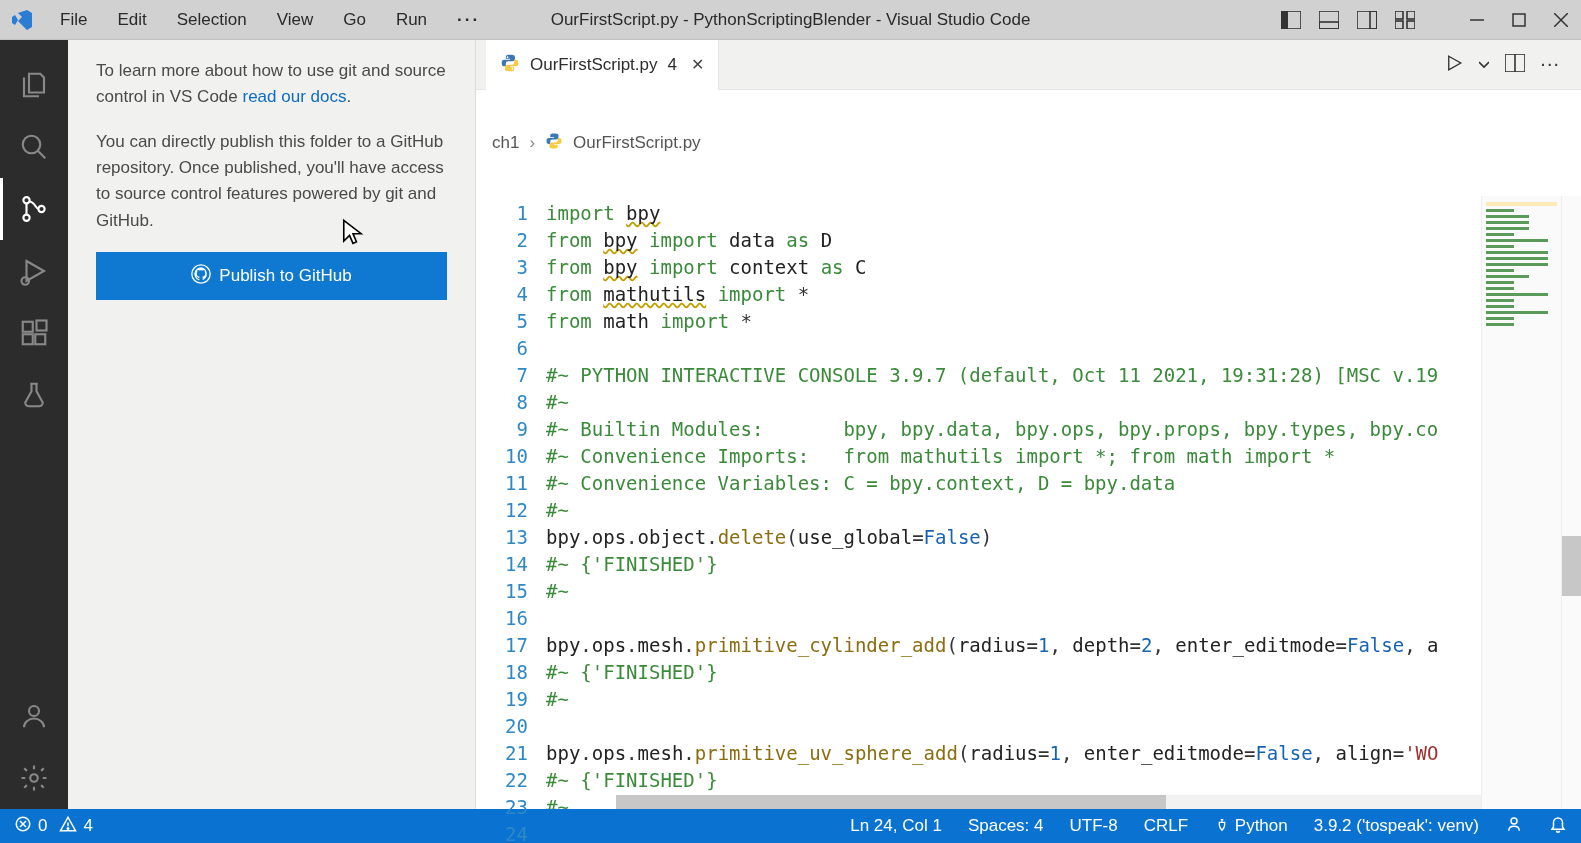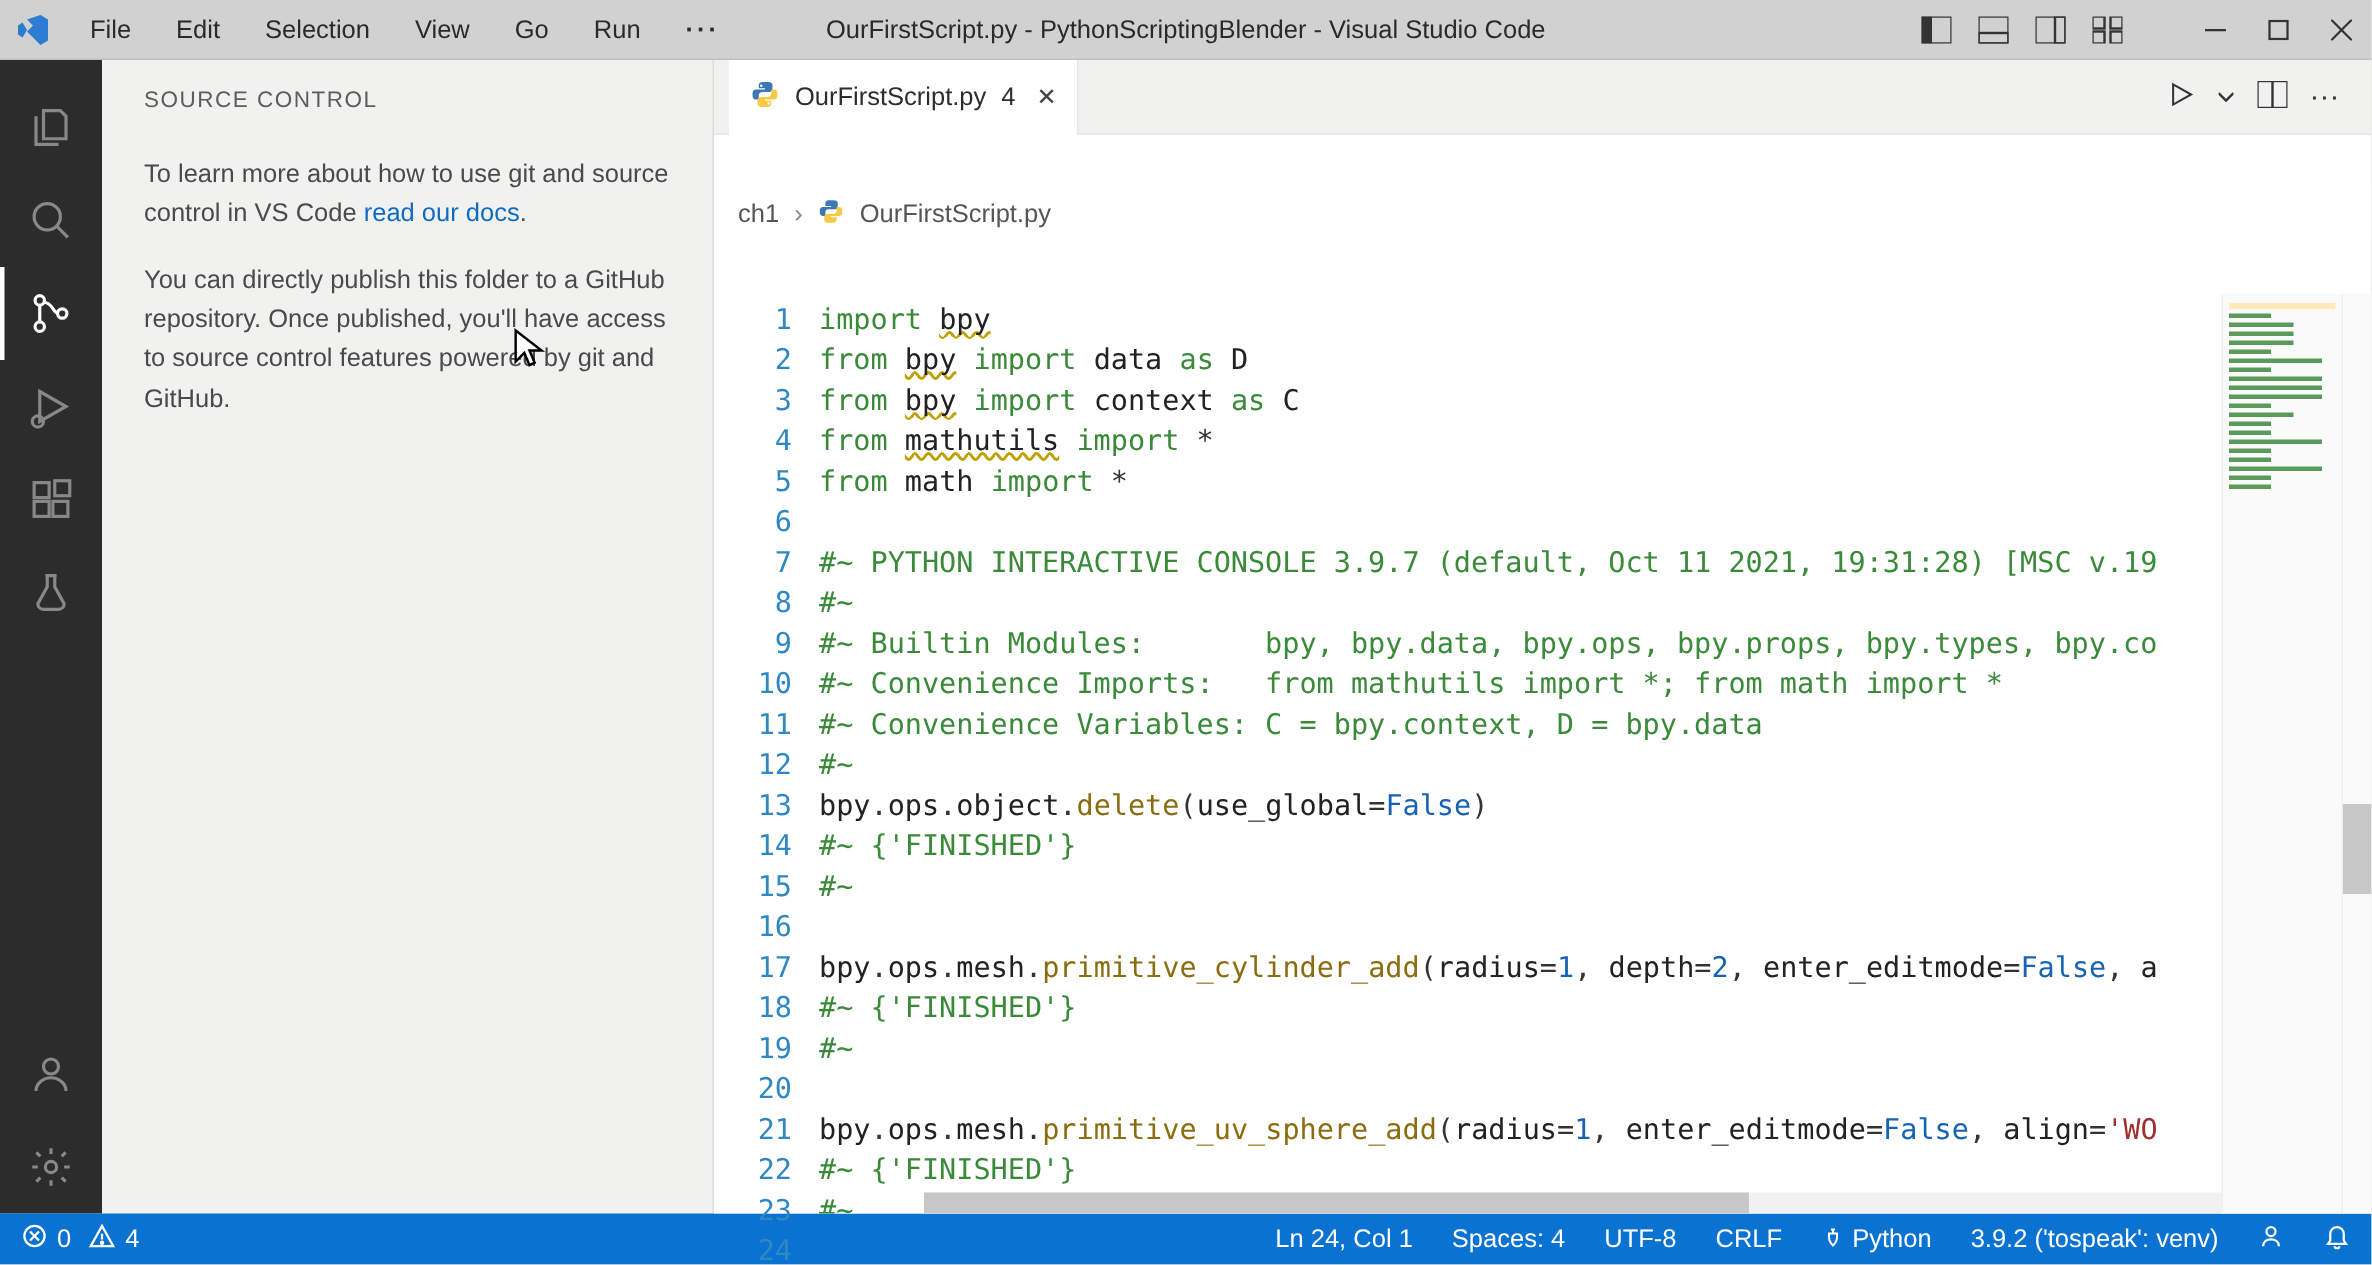--- a/index.html
+++ b/index.html
@@ -212,23 +212,29 @@
       </div>
     <div class="icon">
         <svg width="30" height="30" viewBox="0 0 24 24" fill="none" stroke="currentColor" stroke-width="1.7">
           <circle cx="12" cy="12" r="3"></circle>
           <path d="M12 2v3M12 19v3M4.2 4.2l2.1 2.1M17.7 17.7l2.1 2.1M2 12h3M19 12h3M4.2 19.8l2.1-2.1M17.7 6.3l2.1-2.1"></path>
         </svg>
       </div>
   </div>
 
   <div class="sidebar">
-    <div class="section-title">SOURCE CONTROL</div>
     <p><span>To learn more about how to use git and source control in VS Code </span><a href="#">read our docs</a><span>.</span></p>
     <p>You can directly publish this folder to a GitHub repository. Once published, you'll have access to source control features powered by git and GitHub.</p>
+    <button class="btn blue">
+      <span><svg width="20" height="20" viewBox="0 0 24 24" fill="#fff">
+            <circle cx="12" cy="12" r="11" fill="none" stroke="#fff" stroke-width="1.6"></circle>
+            <path d="M12 4a8 8 0 00-2.5 15.6c.4.1.5-.2.5-.4v-1.6c-2.2.5-2.7-1-2.7-1-.4-.9-.9-1.2-.9-1.2-.7-.5.1-.5.1-.5.8.1 1.2.8 1.2.8.7 1.2 1.9.9 2.3.7.1-.5.3-.9.5-1.1-1.8-.2-3.6-.9-3.6-4 0-.9.3-1.6.8-2.1-.1-.2-.4-1 .1-2.1 0 0 .7-.2 2.2.8a7.5 7.5 0 014 0c1.5-1 2.2-.8 2.2-.8.5 1.1.2 1.9.1 2.1.5.5.8 1.2.8 2.1 0 3.1-1.9 3.8-3.6 4 .3.2.5.7.5 1.4v2c0 .2.1.5.5.4A8 8 0 0012 4z"></path>
+          </svg></span>
+      <span>Publish to GitHub</span>
+    </button>
   </div>
 
   <div class="editorarea">
     <div class="tabbar">
       <div class="tab">
         <span><svg width="20" height="20" viewBox="0 0 24 24">
               <path fill="#3d78b5" d="M11 2c-4 0-4 2-4 3v2h5v1H5c-2 0-3 1-3 4s1 4 3 4h2v-3c0-2 1-3 3-3h5c2 0 3-1 3-3V5c0-2-1-3-4-3h-3zm-2 2a1 1 0 110 2 1 1 0 010-2z"></path>
               <path fill="#f7c945" d="M13 22c4 0 4-2 4-3v-2h-5v-1h7c2 0 3-1 3-4s-1-4-3-4h-2v3c0 2-1 3-3 3H9c-2 0-3 1-3 3v2c0 2 1 3 4 3h3zm2-2a1 1 0 110-2 1 1 0 010 2z"></path>
             </svg></span>
         <span class="fname">OurFirstScript.py</span>

